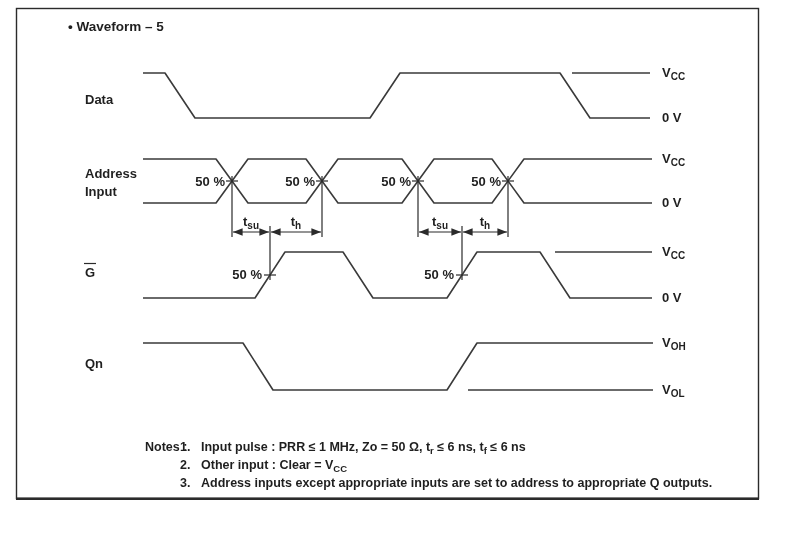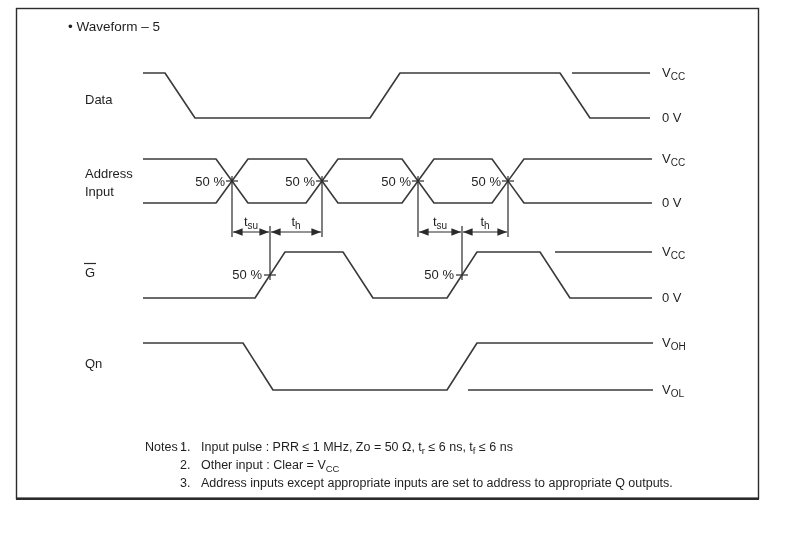--- a/index.html
+++ b/index.html
@@ -1,18 +1,19 @@
 <!DOCTYPE html>
 <html><head>
 <meta charset="utf-8">
 <style>
   html,body { margin:0; padding:0; background:#ffffff; }
   .canvas {
     position:relative; width:786px; height:554px; background:#ffffff;
     font-family:"Liberation Sans", sans-serif;
+    font-weight:bold;
   }
   svg text {
     font-family:"Liberation Sans", sans-serif;
     font-size:13px; fill:#1f1f1f;
   }
   svg .sub { font-size:10px; }
   svg .note-text { font-size:12.5px; }
   svg .note-sub { font-size:9.5px; }
   svg .title-text { font-size:13.5px; }
   .trace { fill:none; stroke:#3a3a3a; stroke-width:1.6px; stroke-linejoin:round; }

